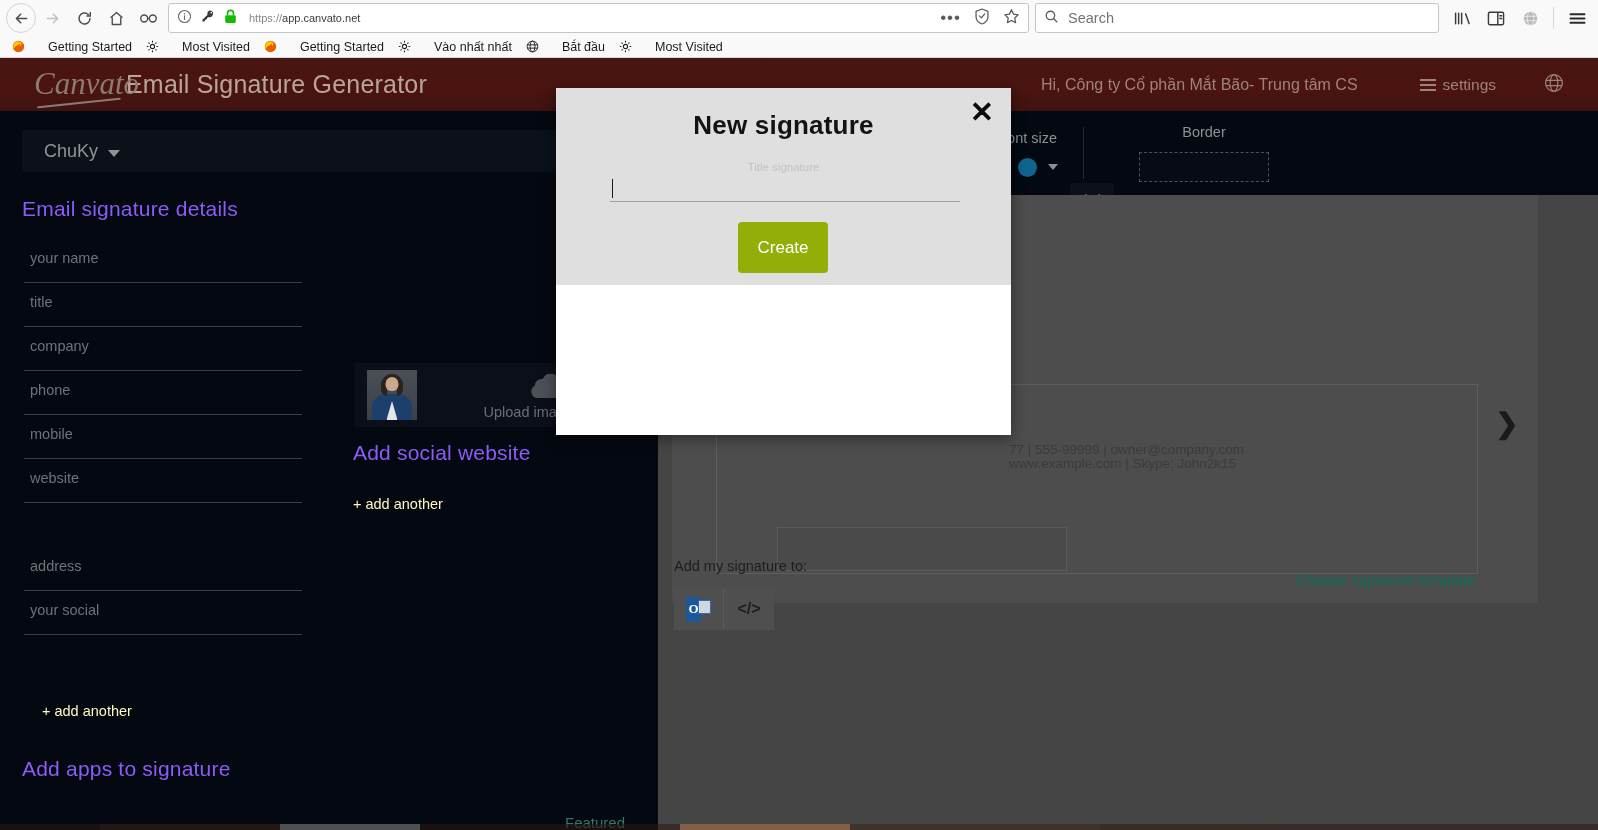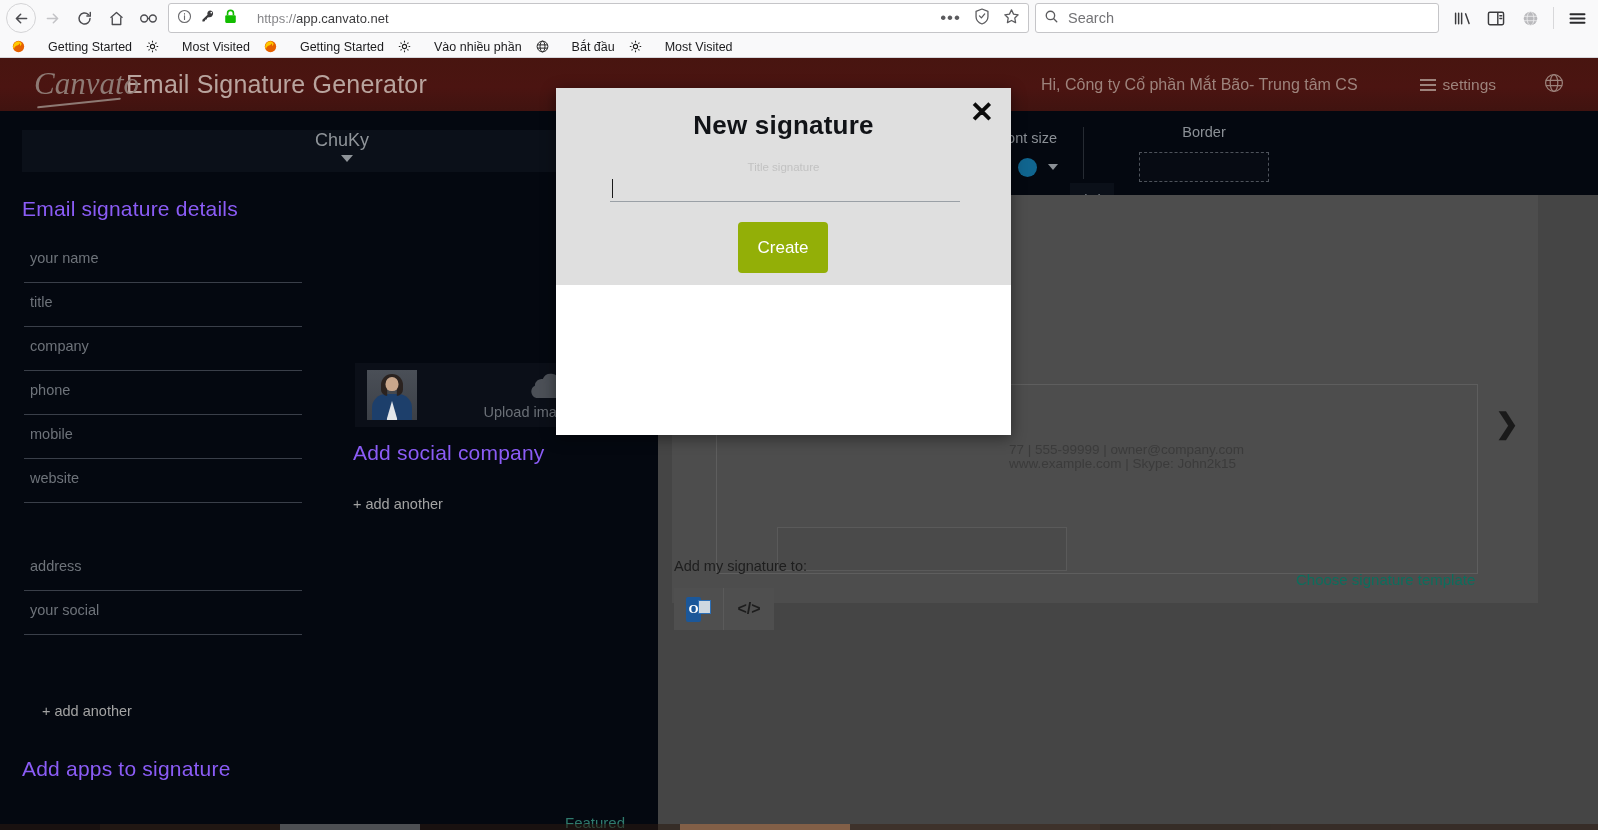--- a/index.html
+++ b/index.html
@@ -27,21 +27,21 @@
   .nav-btn svg { display: block; }
 
   .urlbar {
     flex: 1 1 auto; height: 30px; margin: 0 6px 0 4px;
     background: #ffffff; border: 1px solid #c5c5c8; border-radius: 3px;
     display: flex; align-items: center; padding: 0 8px;
     position: relative;
   }
   .url-icons { display: flex; align-items: center; gap: 9px; flex: 0 0 auto; }
   .url-text {
-    flex: 1 1 auto; margin-left: 20px; font-size: 13px; color: #3b3b3d;
+    flex: 1 1 auto; margin-left: 12px; font-size: 11px; color: #3b3b3d;
     white-space: nowrap; overflow: hidden;
   }
   .url-text .dim { color: #868689; }
   .url-right { display: flex; align-items: center; gap: 13px; flex: 0 0 auto; padding-left: 8px; }
 
   .searchbar {
     width: 404px; height: 30px; flex: 0 0 auto;
     background: #ffffff; border: 1px solid #c5c5c8; border-radius: 3px;
     display: flex; align-items: center; padding: 0 8px; gap: 9px;
   }
@@ -96,42 +96,42 @@
   .burger i { display: block; width: 16px; height: 2px; background: #9d837c; }
   .hdr-globe { margin-left: 48px; margin-right: 34px; color: #9d837c; }
 
   
   .left-panel {
     position: absolute; left: 0; top: 53px; width: 658px; height: 719px;
     background: #040810; overflow: hidden;
   }
   .sig-select {
     position: absolute; left: 22px; top: 19px; width: 618px; height: 42px;
-    background: #0b1019; display: flex; align-items: center; padding-left: 22px; flex-direction: column;
+    background: #0b1019; display: flex; align-items: center; padding-left: 22px;
   }
   .sig-select-label { font-size: 18px; color: #8f9499; }
   .caret-down {
     width: 0; height: 0; margin-left: 10px; margin-top: 4px;
     border-left: 6px solid transparent; border-right: 6px solid transparent;
     border-top: 7px solid #8f9499;
   }
   .section-title {
     position: absolute; font-size: 21px; color: #8b5cf6; letter-spacing: .2px;
   }
   .st-details { left: 22px; top: 86px; }
 
   .field {
     position: absolute; left: 24px; width: 278px; height: 44px;
     border-bottom: 1px solid #3a3f49;
   }
   .field-ph {
     position: absolute; left: 6px; top: 11px; font-size: 14.5px; color: #6e737a;
   }
   .addlink {
-    position: absolute; font-size: 14.5px; color: #a3a3a3;
+    position: absolute; font-size: 14.5px; color: #fef9c3;
   }
 
   .upload-box {
     position: absolute; left: 355px; top: 252px; width: 320px; height: 64px;
     background: #0b0f18; display: flex; align-items: center;
   }
   .upload-thumb {
     width: 50px; height: 50px; margin-left: 12px; flex: 0 0 auto;
     background: linear-gradient(180deg,#4a4f57 0%, #3c4047 100%);
     position: relative; overflow: hidden;
@@ -438,21 +438,21 @@
       </span>
       <span>Getting Started</span>
     </div>
     <div class="bm">
       <span class="bm-ico">
         <svg width="13" height="13" viewBox="0 0 16 16" fill="none" stroke="#222" stroke-width="1.3">
             <circle cx="8" cy="8" r="2.6"></circle>
             <path d="M8 1v2M8 13v2M1 8h2M13 8h2M3.1 3.1l1.4 1.4M11.5 11.5l1.4 1.4M12.9 3.1l-1.4 1.4M4.5 11.5l-1.4 1.4"></path>
           </svg>
       </span>
-      <span>Vào nhiều phần</span>
+      <span>Vào nhất nhất</span>
     </div>
     <div class="bm">
       <span class="bm-ico">
         <svg width="13" height="13" viewBox="0 0 16 16" fill="none" stroke="#222" stroke-width="1.2">
             <circle cx="8" cy="8" r="6.6"></circle>
             <ellipse cx="8" cy="8" rx="3" ry="6.6"></ellipse>
             <path d="M1.6 6h12.8M1.6 10h12.8"></path>
           </svg>
       </span>
       <span>Bắt đầu</span>
@@ -541,21 +541,21 @@
           <svg width="40" height="27" viewBox="0 0 44 30" fill="#4c5057">
               <path d="M34.6 11.6A9.6 9.6 0 0 0 16.2 9 7.4 7.4 0 0 0 7.4 16.3 7.4 7.4 0 0 0 9 30h26a8.2 8.2 0 0 0 .6-16.4z"></path>
               <path d="M22 26V14" stroke="#4c5057" stroke-width="3"></path>
               <path d="M22 9.5l5.5 6h-11z"></path>
             </svg>
         </span>
         <span class="upload-cta-text">Upload image / logo</span>
       </div>
     </div>
 
-    <div class="section-title" style="left:353px; top:330px">Add social company</div>
+    <div class="section-title" style="left:353px; top:330px">Add social website</div>
     <div class="addlink" style="left:353px; top:385px">+ add another</div>
 
     <div class="section-title" style="left:22px; top:646px">Add apps to signature</div>
     <div class="featured-tab">Featured</div>
 
   </div>
 
   <div class="right-area">
 
     <div class="toolbar-strip">

